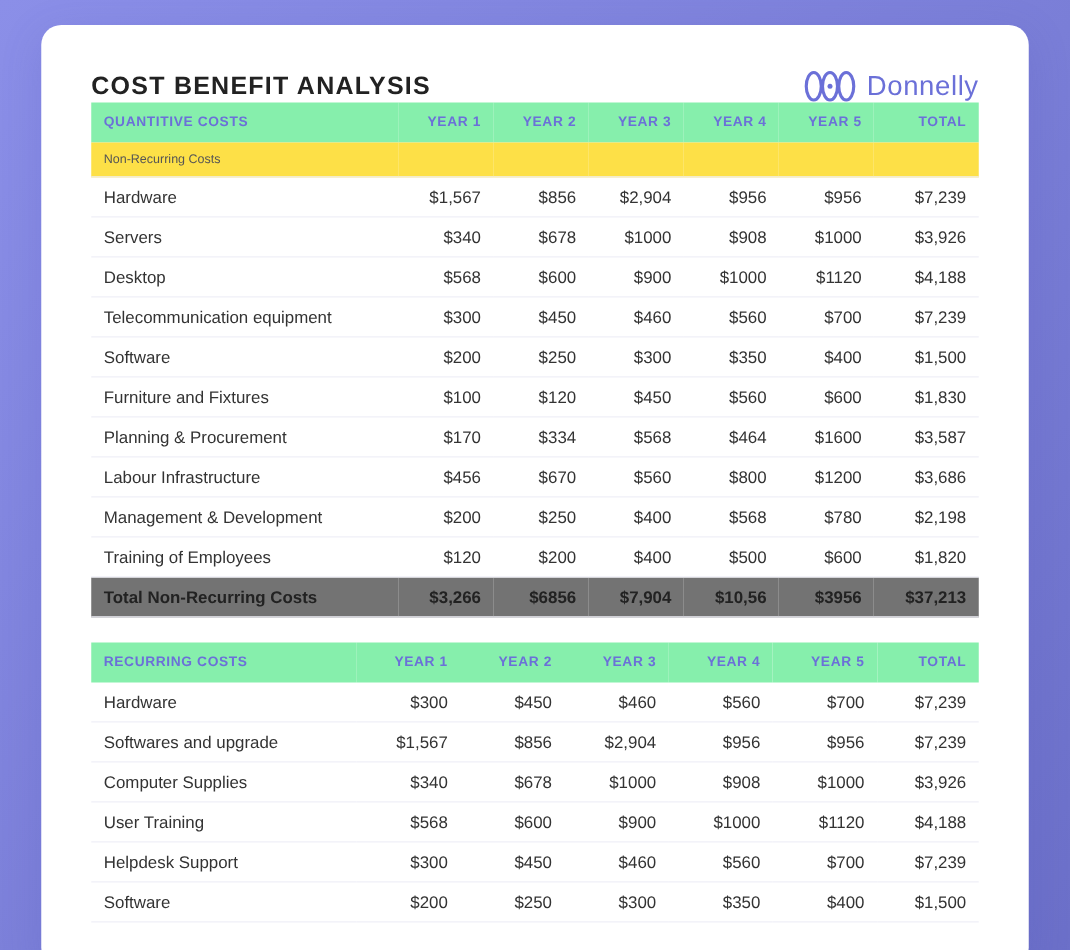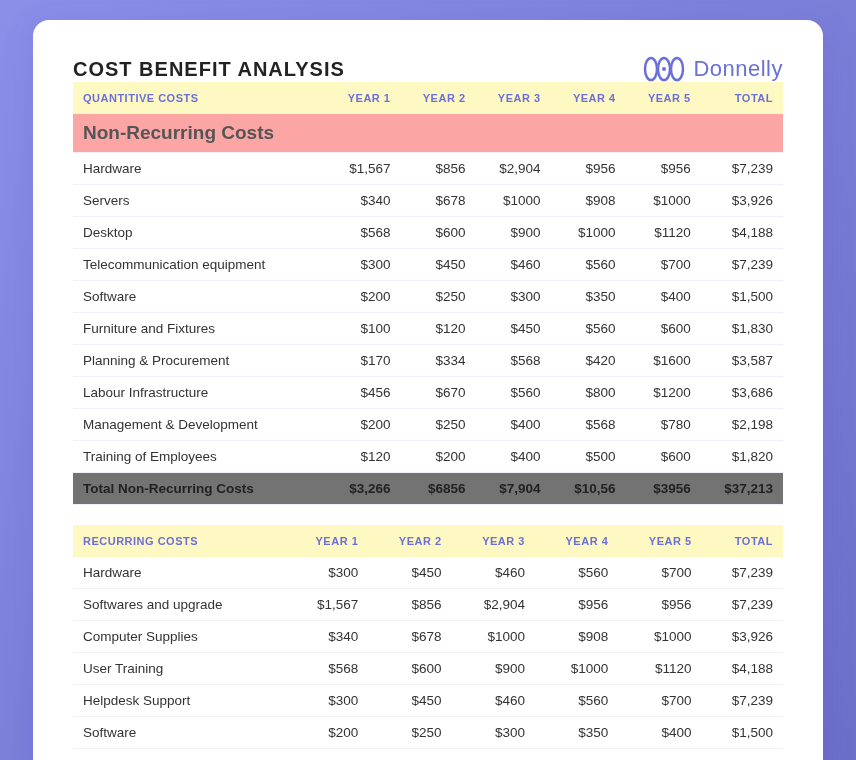--- a/index.html
+++ b/index.html
@@ -46,21 +46,21 @@
       display: flex;
       align-items: center;
       gap: 2px;
     }
     table {
       width: 100%;
       border-collapse: collapse;
       font-size: 13.5px;
     }
     thead tr th {
-      background: #fef9c3;
+      background: #86efac;
       color: #6b70d8;
       font-weight: 700;
       font-size: 11px;
       letter-spacing: 0.5px;
       text-transform: uppercase;
       padding: 10px 10px;
       text-align: left;
       border: none;
     }
     thead tr th:not(:first-child) {
@@ -68,24 +68,24 @@
     }
     tbody tr td {
       padding: 8px 10px;
       border-bottom: 1px solid #f0f0f8;
       color: #333;
     }
     tbody tr td:not(:first-child) {
       text-align: right;
     }
     tbody tr.subheader td {
-      background: #fca5a5;
-      font-weight: 700;
+      background: #fde047;
+      font-weight: 400;
       color: #555;
-      font-size: 19px;
+      font-size: 10px;
     }
     tbody tr.total-row td {
       font-weight: 800;
       color: #222;
       background: #737373;
     }
   </style>
 </head>
 <body>
 
@@ -180,21 +180,21 @@
     <td>$450</td>
     <td>$560</td>
     <td>$600</td>
     <td>$1,830</td>
   </tr>
         <tr>
     <td>Planning &amp; Procurement</td>
     <td>$170</td>
     <td>$334</td>
     <td>$568</td>
-    <td>$420</td>
+    <td>$464</td>
     <td>$1600</td>
     <td>$3,587</td>
   </tr>
         <tr>
     <td>Labour Infrastructure</td>
     <td>$456</td>
     <td>$670</td>
     <td>$560</td>
     <td>$800</td>
     <td>$1200</td>

